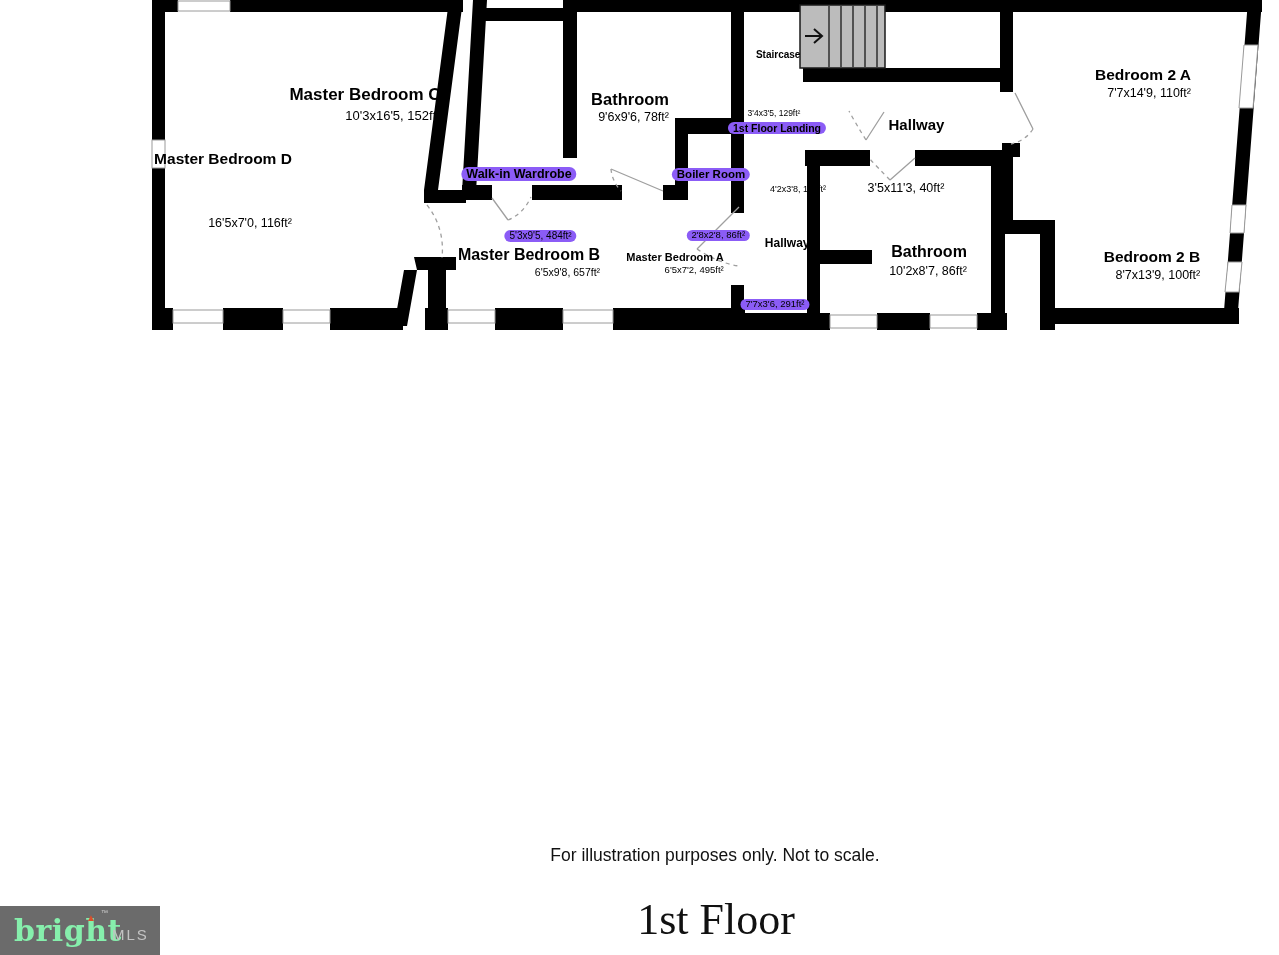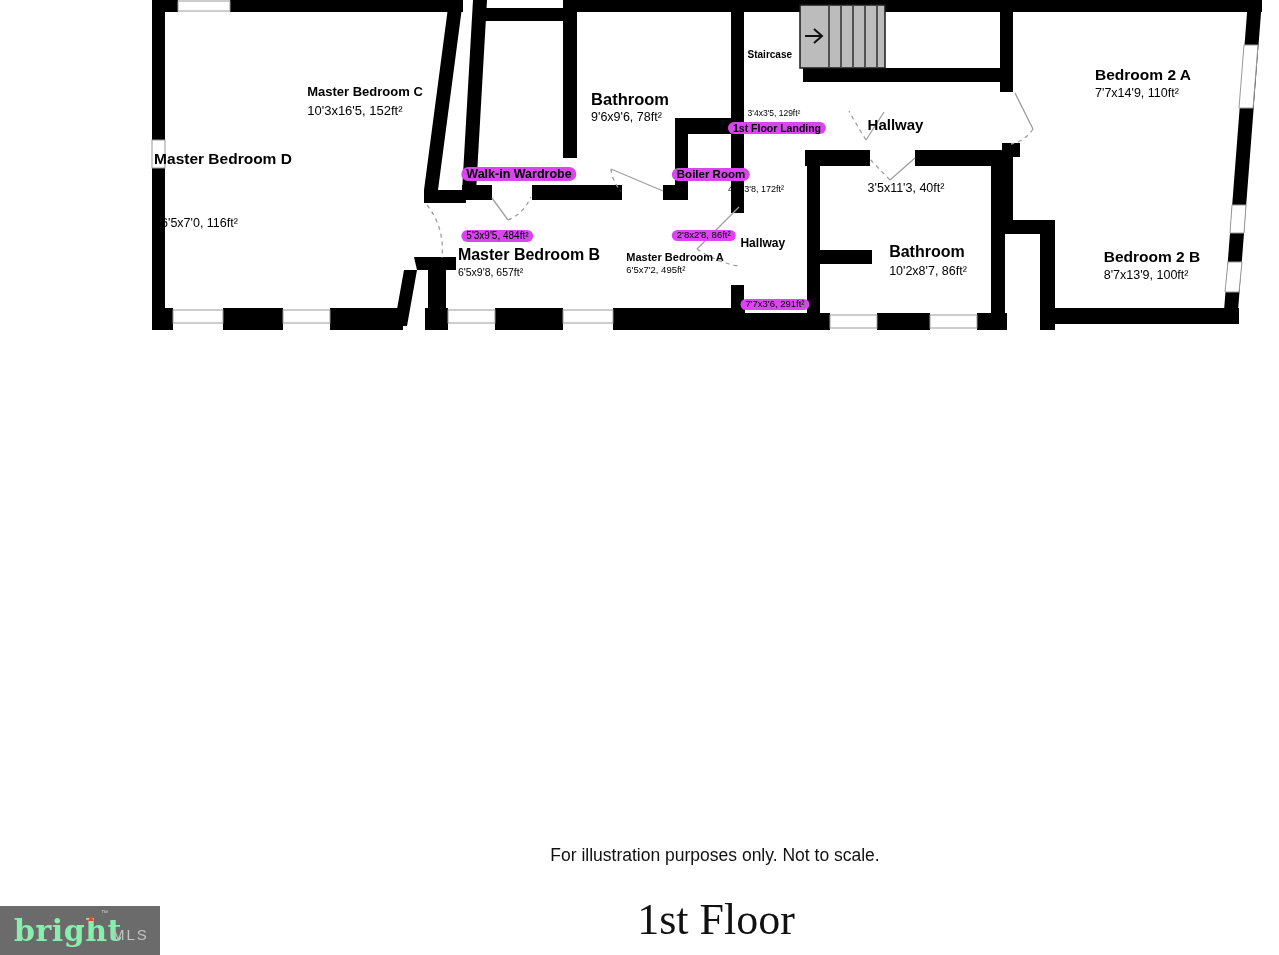--- a/index.html
+++ b/index.html
@@ -9,30 +9,30 @@
     font-family:"Liberation Sans", sans-serif;
     overflow:hidden;
     position:relative;
   }
   #stage{ position:relative; width:1279px; height:955px; }
   #plan{ position:absolute; left:0; top:0; width:1279px; height:340px; }
   #plan svg{ position:absolute; left:0; top:0; }
   .room-label{
     position:absolute;
     transform:translateX(-50%);
-    text-align:left;
+    text-align:right;
     color:#000;
     white-space:nowrap;
     z-index:5;
     line-height:1.15;
   }
   .rname{ font-weight:bold; }
   .rdims{ font-weight:normal;margin-top:48px; }
   .badge{
-    background:#d946ef;
+    background:#8b5cf6;
     border-radius:9px;
     padding:0 5px;
     display:inline-block;
   }
   #disclaimer{
     position:absolute;
     left:715px; top:845px;
     transform:translateX(-50%);
     font-size:17.5px;
     color:#111;
@@ -175,21 +175,21 @@
           M427 205Q445 228 442 258"></path>
       </g>
     </svg>
 
     <div class="room-label" style="left:223px; top:150px">
       <div class="rname" style="font-size:15.5px">Master Bedroom D</div>
       <div class="rdims" style="font-size:12.5px">16'5x7'0, 116ft²</div>
     </div>
 
     <div class="room-label" style="left:365px; top:85px">
-      <div class="rname" style="font-size:13px">Master Bedroom C</div>
+      <div class="rname" style="font-size:17px">Master Bedroom C</div>
       <div class="rdims" style="font-size:13px; margin-top:4px">10'3x16'5, 152ft²</div>
     </div>
 
     <div class="room-label" style="left:519px; top:164px">
       <div><span class="rname badge" style="font-size:12.5px">Walk-in Wardrobe</span></div>
       <div><span class="rdims badge" style="font-size:10px">5'3x9'5, 484ft²</span></div>
     </div>
 
     <div class="room-label" style="left:630px; top:90px">
       <div class="rname" style="font-size:16.5px">Bathroom</div>

